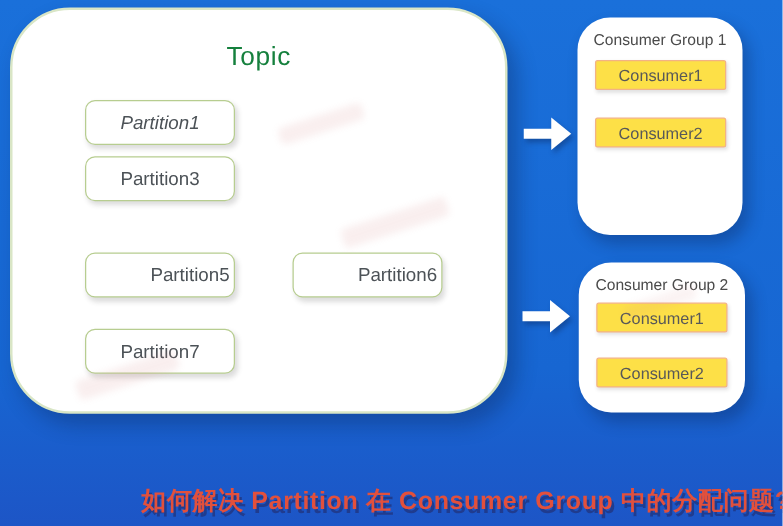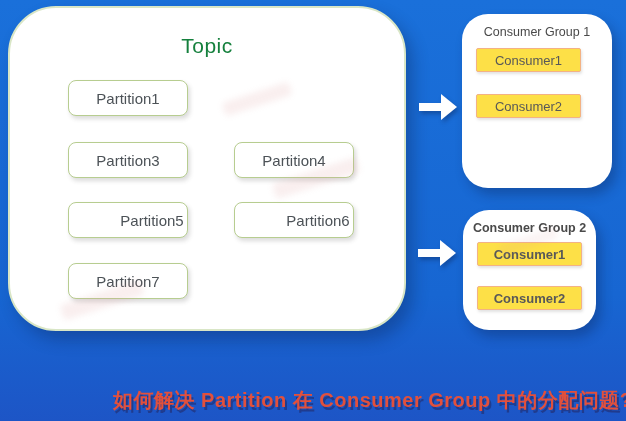--- a/index.html
+++ b/index.html
@@ -37,22 +37,22 @@
     border: 1.6px solid #b7cd90;
     border-radius: 8px;
     box-sizing: border-box;
     display: flex; align-items: center; justify-content: center;
     font-size: 15px;
     color: #4c5257;
     box-shadow: 2px 3px 4px rgba(60, 60, 60, 0.18);
   }
   .p-c1 { left: 58px; }
   .p-c2 { left: 224px; }
-  .p-r1 { top: 72px; }
-  .p-r2 { top: 134px; }
+  .p-r1 { top: 72px; font-style: italic; }
+  .p-r2 { top: 117px; }
   .p-r3 { top: 194px; padding-left: 48px; }
   .p-r4 { top: 255px; }
 
   
   .arrow {
     position: absolute;
     width: 38px; height: 26px;
     filter: drop-shadow(2px 3px 2px rgba(10, 25, 70, 0.35));
   }
   .arrow .shaft {
@@ -73,22 +73,22 @@
   .arrow-2 { left: 418px; top: 240px; }
 
   
   .cg-panel {
     position: absolute;
     background: #ffffff;
     border-radius: 26px;
     box-shadow: 5px 7px 12px rgba(10, 25, 70, 0.30);
     box-sizing: border-box;
   }
-  .cg-1 { left: 462px; top: 14px;  width: 150px; height: 174px; }
-  .cg-2 { left: 463px; top: 210px; width: 133px; height: 120px; font-weight: bold; }
+  .cg-1 { left: 462px; top: 14px;  width: 132px; height: 174px; }
+  .cg-2 { left: 463px; top: 210px; width: 133px; height: 120px; }
   .cg-title {
     position: absolute;
     left: 0; right: 0; top: 11px;
     text-align: center;
     font-size: 12.5px;
     color: #4a4a4a;
     white-space: nowrap;
   }
   .consumer-box {
     position: absolute;
@@ -135,21 +135,20 @@
   .sm-3 { left: 60px;  top: 292px; width: 84px; height: 16px; }
   .sm-4 { left: 498px; top: 236px; width: 60px; height: 12px; opacity: 0.10; }
 </style>
 </head>
 <body>
 
 <div class="topic-panel">
   <div class="topic-title">Topic</div>
   <div class="partition-box p-c1 p-r1">Partition1</div>
   <div class="partition-box p-c1 p-r2">Partition3</div>
-  <div class="partition-box p-c2 p-r2">Partition4</div>
   <div class="partition-box p-c1 p-r3">Partition5</div>
   <div class="partition-box p-c2 p-r3">Partition6</div>
   <div class="partition-box p-c1 p-r4">Partition7</div>
 </div>
 
 <div class="arrow arrow-1">
   <div class="shaft"></div>
   <div class="head"></div>
 </div>
 <div class="arrow arrow-2">

